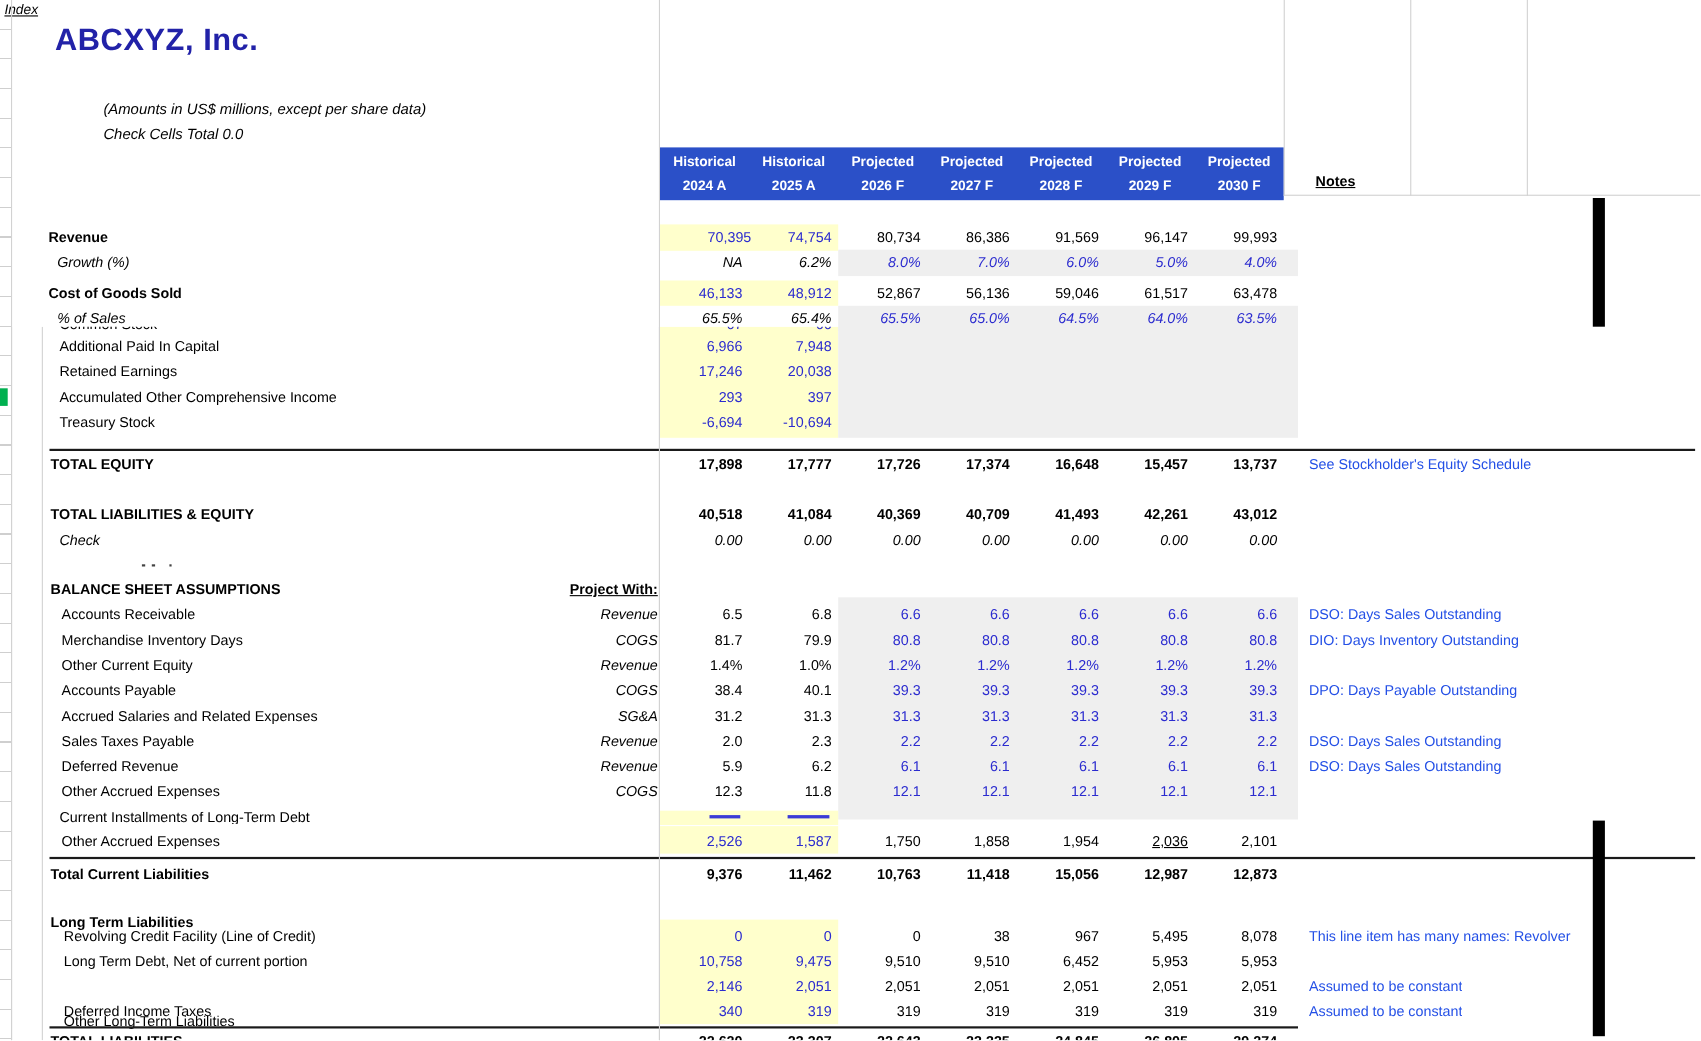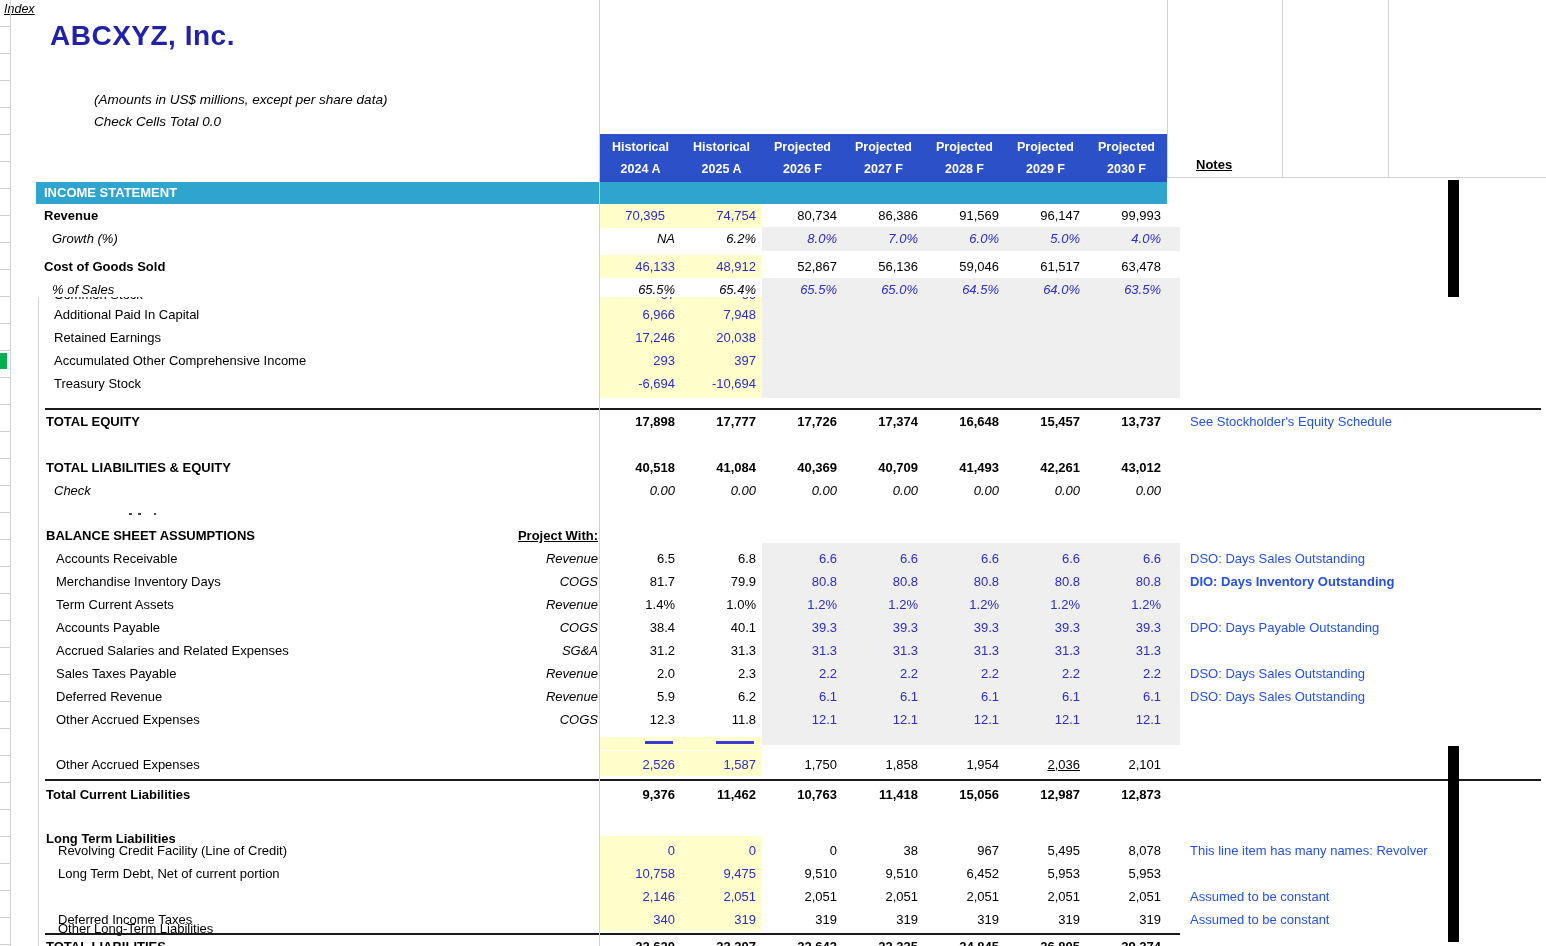--- a/index.html
+++ b/index.html
@@ -52,23 +52,20 @@
       <div class="hc" style="left: 486px; top: 2px;">Projected</div>
       <div class="hc" style="left: 0px; top: 24px;">2024 A</div>
       <div class="hc" style="left: 81px; top: 24px;">2025 A</div>
       <div class="hc" style="left: 162px; top: 24px;">2026 F</div>
       <div class="hc" style="left: 243px; top: 24px;">2027 F</div>
       <div class="hc" style="left: 324px; top: 24px;">2028 F</div>
       <div class="hc" style="left: 405px; top: 24px;">2029 F</div>
       <div class="hc" style="left: 486px; top: 24px;">2030 F</div>
     </div>
   <div id="notes-header" class="abs">Notes</div>
-  <div id="is-band" class="abs">
-    <span>INCOME STATEMENT</span>
-  </div>
   <div id="pane2" class="abs">
       <div class="abs ruler" style="left: 0px; top: 0px; width: 10px; height: 649px;"></div>
       <div class="abs grid" style="left: 10px; top: 0px; width: 1px; height: 649px;"></div>
       <div class="abs grid" style="left: 38px; top: 0px; width: 1px; height: 649px;"></div>
       <div class="abs grid" style="left: 599px; top: 0px; width: 1px; height: 649px;"></div>
       <div class="abs green" style="left: 0px; top: 56px; width: 7px; height: 16px;"></div>
       <div class="abs ybg" style="left: 600px; top: 0px; width: 162px; height: 101px;"></div>
       <div class="abs gbg" style="left: 762px; top: 0px; width: 418px; height: 101px;"></div>
       <div class="abs cell " style="left: 54px; top: -14px;">Common Stock</div>
       <div class="abs cell num blue" style="left: 600px; top: -14px;">67</div>
@@ -128,23 +125,23 @@
       <div class="abs cell note" style="left: 1190px; top: 250px; overflow: hidden;">DSO: Days Sales Outstanding</div>
       <div class="abs cell i" style="left: 440px; top: 250px; width: 158px; text-align: right;">Revenue</div>
       <div class="abs cell " style="left: 56px; top: 273px;">Merchandise Inventory Days</div>
       <div class="abs cell num " style="left: 600px; top: 273px;">81.7</div>
       <div class="abs cell num " style="left: 681px; top: 273px;">79.9</div>
       <div class="abs cell num blue" style="left: 762px; top: 273px;">80.8</div>
       <div class="abs cell num blue" style="left: 843px; top: 273px;">80.8</div>
       <div class="abs cell num blue" style="left: 924px; top: 273px;">80.8</div>
       <div class="abs cell num blue" style="left: 1005px; top: 273px;">80.8</div>
       <div class="abs cell num blue" style="left: 1086px; top: 273px;">80.8</div>
-      <div class="abs cell note" style="left: 1190px; top: 273px; overflow: hidden; font-weight: bold;">DIO: Days Inventory Outstanding</div>
+      <div class="abs cell note" style="left: 1190px; top: 273px; overflow: hidden;">DIO: Days Inventory Outstanding</div>
       <div class="abs cell i" style="left: 440px; top: 273px; width: 158px; text-align: right;">COGS</div>
-      <div class="abs cell " style="left: 56px; top: 296px;">Term Current Assets</div>
+      <div class="abs cell " style="left: 56px; top: 296px;">Other Current Equity</div>
       <div class="abs cell num " style="left: 600px; top: 296px;">1.4%</div>
       <div class="abs cell num " style="left: 681px; top: 296px;">1.0%</div>
       <div class="abs cell num blue" style="left: 762px; top: 296px;">1.2%</div>
       <div class="abs cell num blue" style="left: 843px; top: 296px;">1.2%</div>
       <div class="abs cell num blue" style="left: 924px; top: 296px;">1.2%</div>
       <div class="abs cell num blue" style="left: 1005px; top: 296px;">1.2%</div>
       <div class="abs cell num blue" style="left: 1086px; top: 296px;">1.2%</div>
       <div class="abs cell i" style="left: 440px; top: 296px; width: 158px; text-align: right;">Revenue</div>
       <div class="abs cell " style="left: 56px; top: 319px;">Accounts Payable</div>
       <div class="abs cell num " style="left: 600px; top: 319px;">38.4</div>
@@ -188,20 +185,23 @@
       <div class="abs cell " style="left: 56px; top: 411px;">Other Accrued Expenses</div>
       <div class="abs cell num " style="left: 600px; top: 411px;">12.3</div>
       <div class="abs cell num " style="left: 681px; top: 411px;">11.8</div>
       <div class="abs cell num blue" style="left: 762px; top: 411px;">12.1</div>
       <div class="abs cell num blue" style="left: 843px; top: 411px;">12.1</div>
       <div class="abs cell num blue" style="left: 924px; top: 411px;">12.1</div>
       <div class="abs cell num blue" style="left: 1005px; top: 411px;">12.1</div>
       <div class="abs cell num blue" style="left: 1086px; top: 411px;">12.1</div>
       <div class="abs cell i" style="left: 440px; top: 411px; width: 158px; text-align: right;">COGS</div>
       <div class="abs ybg" style="left: 600px; top: 440px; width: 162px; height: 13px;"></div>
+      <div class="abs " style="left: 0px; top: 441px; width: 1180px; height: 11px; overflow: hidden;">
+        <div class="abs cell" style="left: 54px; top: -7px;">Current Installments of Long-Term Debt</div>
+      </div>
       <div class="abs frag" style="left: 645px; top: 444px; width: 28px; height: 3px;"></div>
       <div class="abs frag" style="left: 716px; top: 444px; width: 38px; height: 3px;"></div>
       <div class="abs ybg" style="left: 600px; top: 454px; width: 162px; height: 25px;"></div>
       <div class="abs cell " style="left: 56px; top: 456px;">Other Accrued Expenses</div>
       <div class="abs cell num blue" style="left: 600px; top: 456px;">2,526</div>
       <div class="abs cell num blue" style="left: 681px; top: 456px;">1,587</div>
       <div class="abs cell num " style="left: 762px; top: 456px;">1,750</div>
       <div class="abs cell num " style="left: 843px; top: 456px;">1,858</div>
       <div class="abs cell num " style="left: 924px; top: 456px;">1,954</div>
       <div class="abs cell num " style="left: 1005px; top: 456px; text-decoration: underline;">2,036</div>
@@ -267,21 +267,21 @@
     <div class="abs grid" style="left: 599px; top: 0px; width: 1px; height: 946px;"></div>
     <div class="abs grid" style="left: 1167px; top: 0px; width: 1px; height: 178px;"></div>
     <div class="abs grid" style="left: 1282px; top: 0px; width: 1px; height: 178px;"></div>
     <div class="abs grid" style="left: 1388px; top: 0px; width: 1px; height: 178px;"></div>
     <div class="abs grid" style="left: 1167px; top: 177px; width: 379px; height: 1px;"></div>
     <div class="abs ybg" style="left: 600px; top: 204px; width: 162px; height: 24px;"></div>
     <div class="abs gbg" style="left: 762px; top: 227px; width: 418px; height: 24px;"></div>
     <div class="abs ybg" style="left: 600px; top: 255px; width: 162px; height: 23px;"></div>
     <div class="abs gbg" style="left: 762px; top: 278px; width: 418px; height: 23px;"></div>
     <div class="abs cell b" style="left: 44px; top: 204px;">Revenue</div>
-    <div class="abs cell num blue" style="left: 590px; top: 204px;">70,395</div>
+    <div class="abs cell num blue" style="left: 608px; top: 204px;">70,395</div>
     <div class="abs cell num blue" style="left: 681px; top: 204px;">74,754</div>
     <div class="abs cell num " style="left: 762px; top: 204px;">80,734</div>
     <div class="abs cell num " style="left: 843px; top: 204px;">86,386</div>
     <div class="abs cell num " style="left: 924px; top: 204px;">91,569</div>
     <div class="abs cell num " style="left: 1005px; top: 204px;">96,147</div>
     <div class="abs cell num " style="left: 1086px; top: 204px;">99,993</div>
     <div class="abs cell  i" style="left: 52px; top: 227px;">Growth (%)</div>
     <div class="abs cell num i" style="left: 600px; top: 227px;">NA</div>
     <div class="abs cell num i" style="left: 681px; top: 227px;">6.2%</div>
     <div class="abs cell num i blue" style="left: 762px; top: 227px; padding-left: 21px;">8.0%</div>

